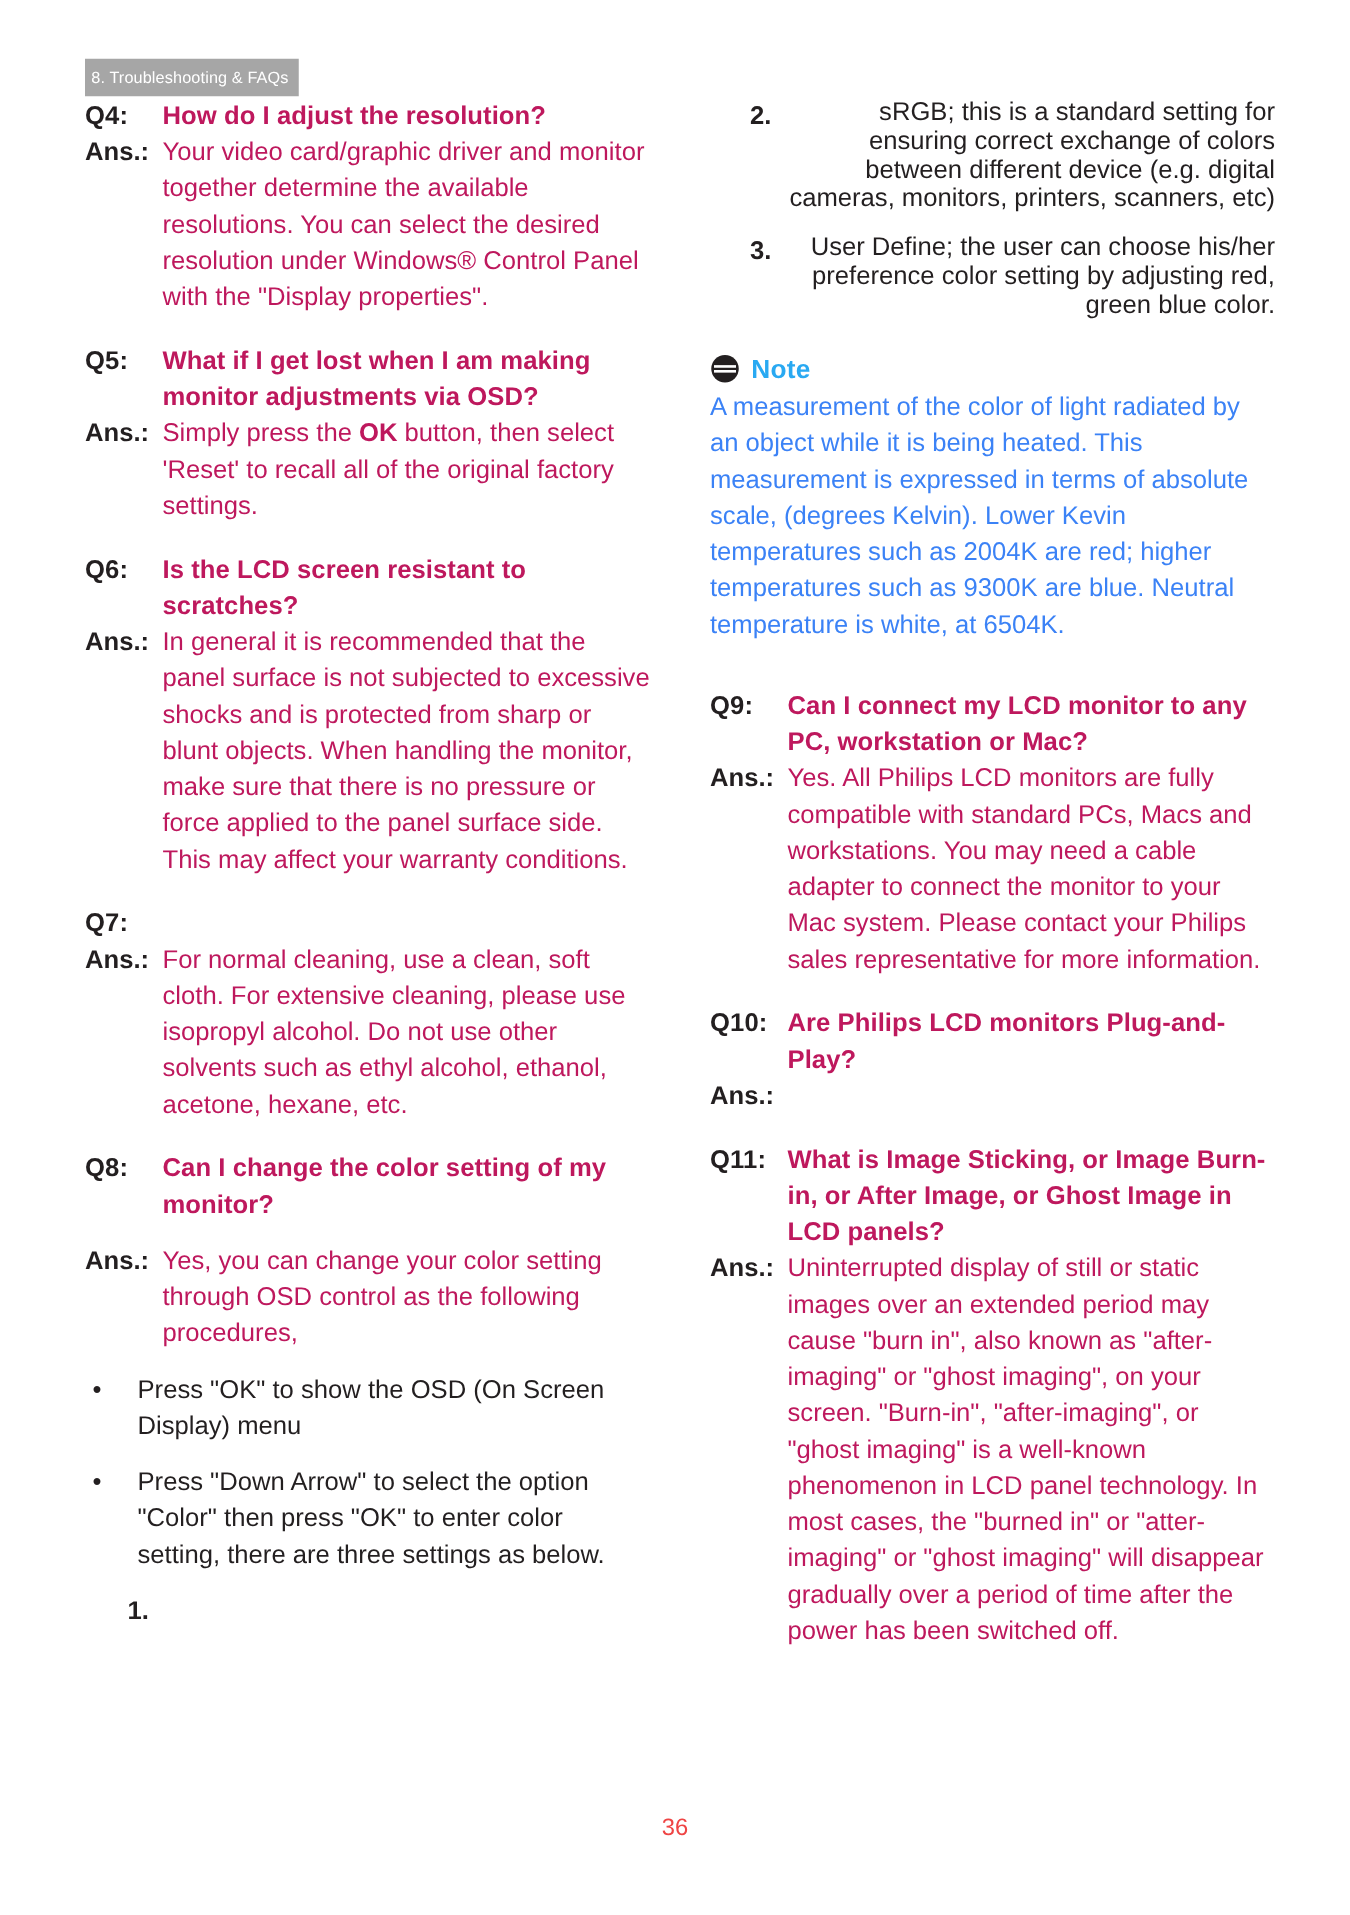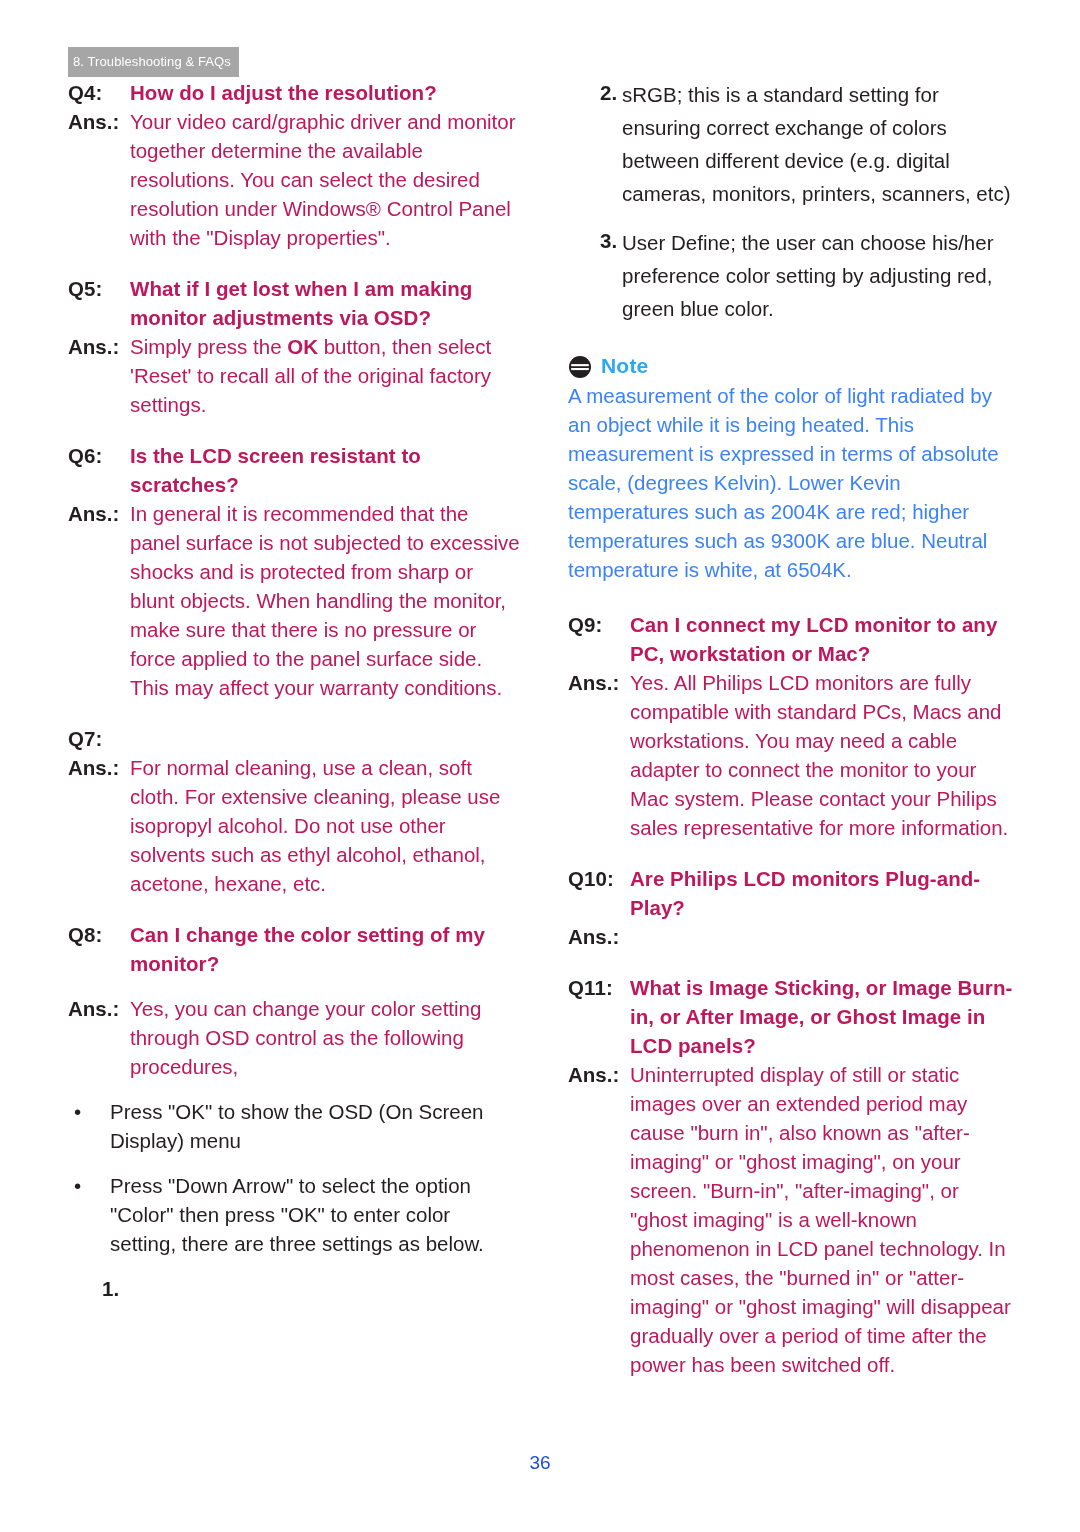--- a/index.html
+++ b/index.html
@@ -123,29 +123,30 @@
     width: 55px;
     font-size: 20.5px;
     line-height: 29px;
     font-weight: 700;
     padding-left: 34px;
     box-sizing: border-box;
   }
   .num-text {
     flex: 1 1 auto;
     font-size: 20.5px;
-    line-height: 33px;
+    line-height: 23px;
+    text-align: right;
   }
   .col-right .num-mark { padding-left: 32px; width: 54px; }
 
   
   .note-block { margin-top: 28px; }
   .note-head {
     display: flex;
-    align-items: flex-end;
+    align-items: flex-start;
     gap: 9px;
     margin-bottom: 2px;
   }
   .note-icon {
     width: 24px;
     height: 24px;
     flex: 0 0 auto;
     display: block;
   }
   .note-title {
@@ -163,21 +164,21 @@
   }
 
   
   .page-number {
     position: absolute;
     left: 0;
     right: 0;
     top: 1452px;
     text-align: center;
     font-size: 19px;
-    color: #1d4ed8;
+    color: #ef4444;
   }
 </style>
 </head>
 <body>
 
 <div class="page">
 
   <div class="section-header">8. Troubleshooting &amp; FAQs</div>
 
   <div class="col col-left">
@@ -270,21 +271,21 @@
         <svg class="note-icon" viewBox="0 0 24 24">
           <circle cx="12" cy="12" r="11" fill="#231f20"></circle>
           <rect x="3.2" y="9.1" width="17.6" height="2.1" fill="#ffffff"></rect>
           <rect x="3.2" y="13.0" width="17.6" height="2.1" fill="#ffffff"></rect>
         </svg>
         <div class="note-title">Note</div>
       </div>
       <div class="note-body">A measurement of the color of light radiated by an object while it is being heated. This measurement is expressed in terms of absolute scale, (degrees Kelvin). Lower Kevin temperatures such as 2004K are red; higher temperatures such as 9300K are blue. Neutral temperature is white, at 6504K.</div>
     </div>
 
-    <div class="qa" style="margin-top:26px;">
+    <div class="qa" style="margin-top:36px;">
       <div class="row">
         <div class="label q">Q9:</div>
         <div class="body-text bold">Can I connect my LCD monitor to any PC, workstation or Mac?</div>
       </div>
       <div class="row">
         <div class="label ans">Ans.:</div>
         <div class="body-text">Yes. All Philips LCD monitors are fully compatible with standard PCs, Macs and workstations. You may need a cable adapter to connect the monitor to your Mac system. Please contact your Philips sales representative for more information.</div>
       </div>
     </div>
 

